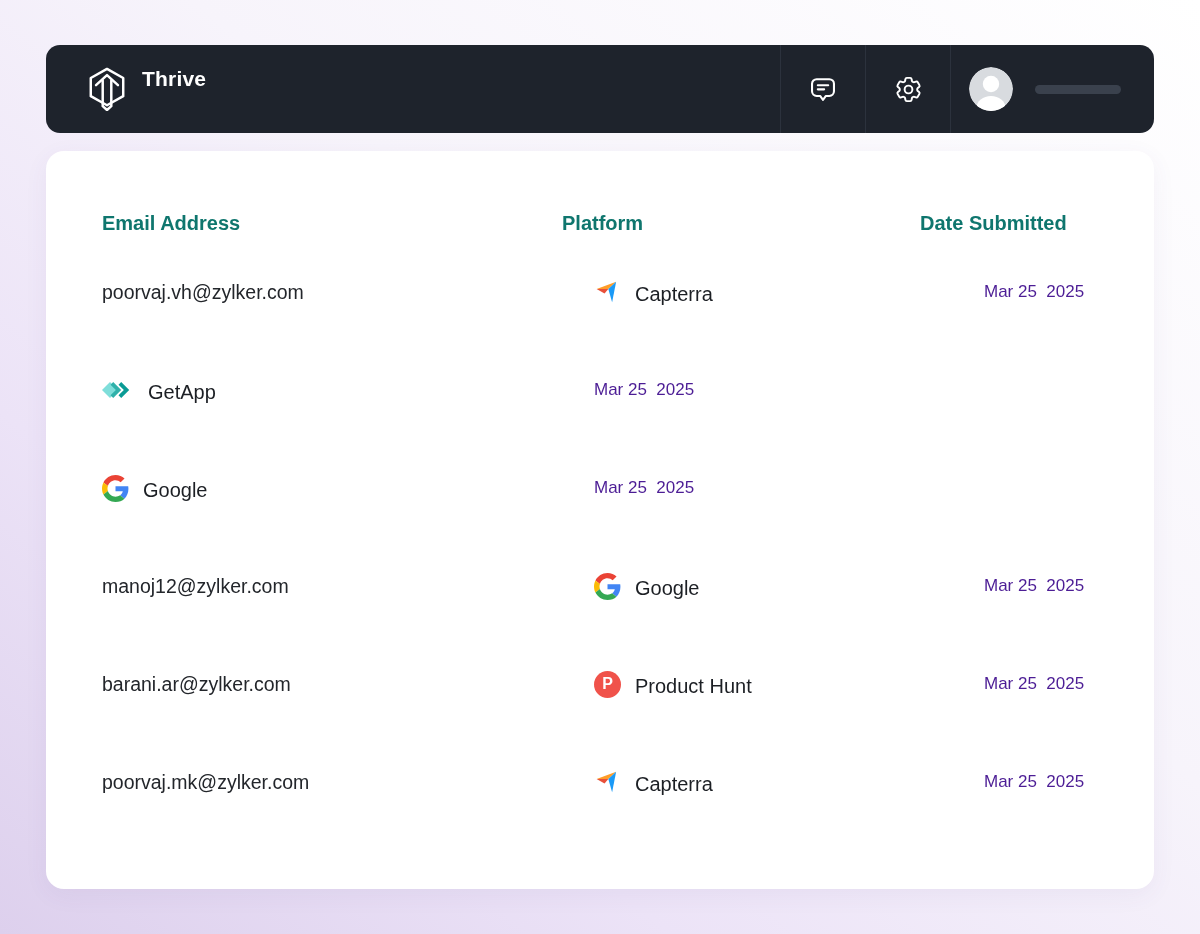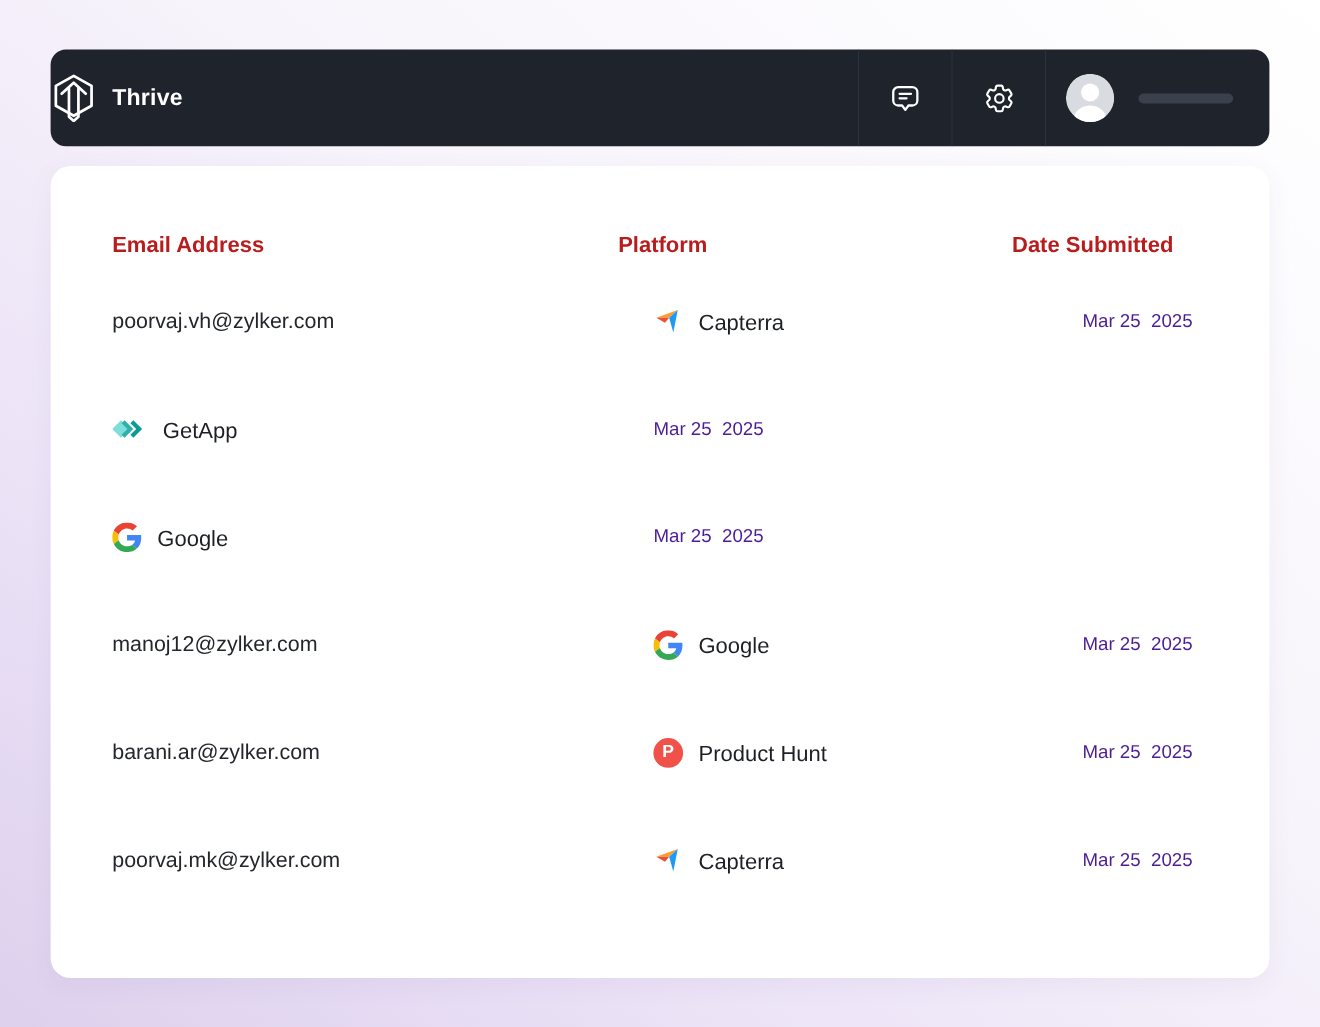--- a/index.html
+++ b/index.html
@@ -9,21 +9,21 @@
     background:linear-gradient(to top right, #ddd0ed 0%, #ece3f7 28%, #f7f4fb 58%, #ffffff 100%);
     position:relative; overflow:hidden;
   }
 
   
   .topbar {
     position:absolute; left:46px; top:45px; width:1108px; height:88px;
     background:#1E232C; border-radius:14px;
     display:flex; align-items:center; overflow:hidden;
   }
-  .brand { display:flex; align-items:center; gap:14px; cursor:pointer; }
+  .brand { display:flex; align-items:flex-start; gap:14px; padding-left:40px; cursor:pointer; }
   .brand-name { color:#ffffff; font-size:21px; font-weight:700; letter-spacing:.2px; }
   .topbar-right { margin-left:auto; display:flex; height:100%; }
   .icon-cell {
     width:85px; height:100%; display:flex; align-items:center; justify-content:center;
     border-left:1px solid #2C323D; cursor:pointer;
   }
   .profile-cell {
     width:204px; height:100%; border-left:1px solid #2C323D;
     display:flex; align-items:center; gap:22px; padding-left:18px; cursor:pointer;
   }
@@ -32,21 +32,21 @@
 
   
   .card {
     position:absolute; left:46px; top:151px; width:1108px; height:738px;
     background:#ffffff; border-radius:18px;
     box-shadow:0 6px 24px rgba(90,70,130,0.06);
     padding:52px 56px 0 56px;
   }
   .thead, .trow { display:grid; grid-template-columns:460px 358px 1fr; align-items:center; }
   .thead { height:40px; }
-  .th { font-size:20px; font-weight:700; color:#b91c1c; }
+  .th { font-size:20px; font-weight:700; color:#0f766e; }
   .trow { height:98px;gap:32px; }
   .email-cell { font-size:19.5px; color:#23262b; }
   .platform-cell { display:flex; align-items:flex-end; gap:14px; font-size:20px; color:#1c1f24; }
   .date-cell { font-size:17px; color:#4c1d95; white-space:pre; }
   .picon { width:27px; height:27px; display:flex; align-items:center; justify-content:center; flex:0 0 auto; }
   .ph-circle {
     width:27px; height:27px; border-radius:50%; background:#F0524A;
     display:flex; align-items:center; justify-content:center;
     color:#ffffff; font-weight:700; font-size:16px;
   }

